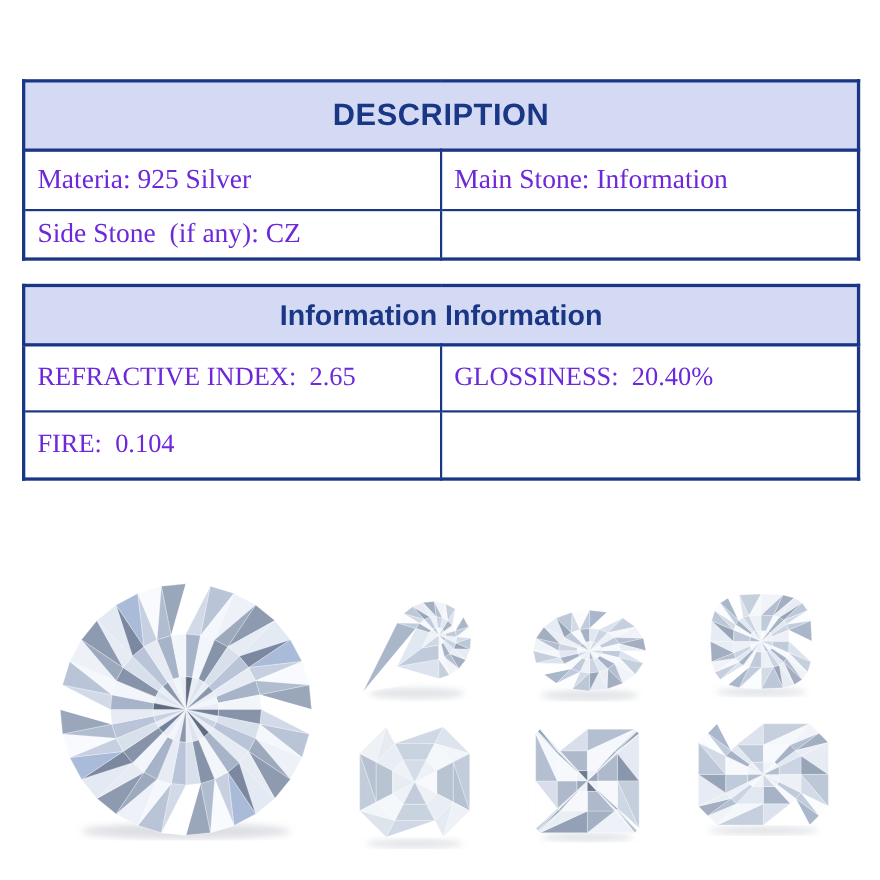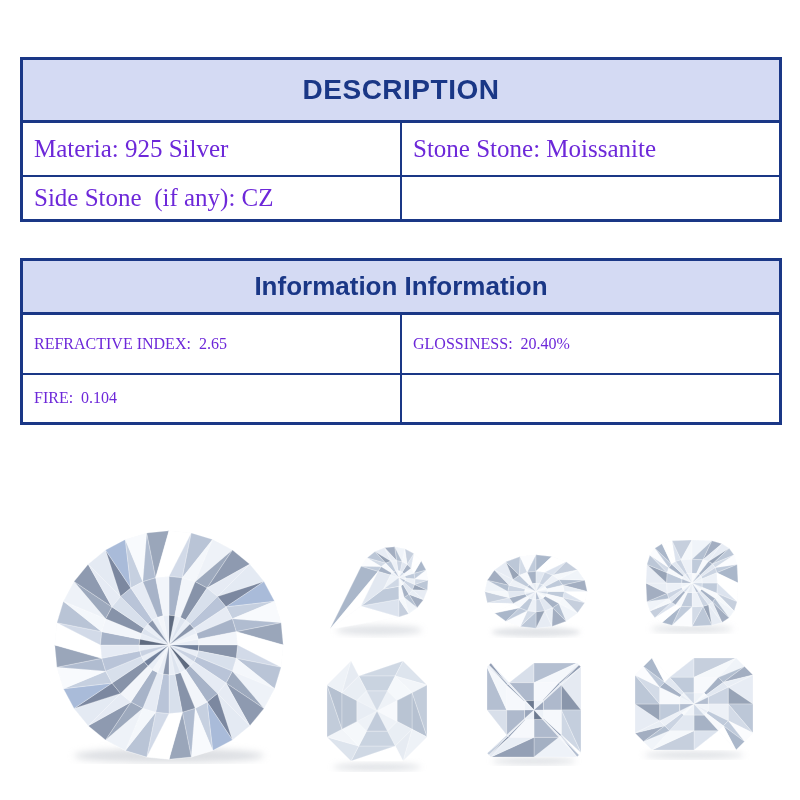--- a/index.html
+++ b/index.html
@@ -7,28 +7,28 @@
   body{font-family:"Liberation Sans",sans-serif;color:#1a3786}
   .page{position:relative;width:800px;height:800px;background:#ffffff}
 
   
   table.info{position:absolute;left:20px;width:762px;border-collapse:collapse;table-layout:fixed}
   table.info th{background:#d4daf3;color:#1a3786;font-family:"Liberation Sans",sans-serif;
                 font-weight:bold;text-align:center;border:3px solid #1a3786}
   table.info td{color:#6d28d9;font-family:"Liberation Serif",serif;text-align:left;
                 padding-left:11px;border:2px solid #1a3786;white-space:pre;vertical-align:middle}
   table.info{border:3px solid #1a3786}
-  .t1{top:57px}
+  .t1{top:72px}
   .t1 th{height:63px;font-size:28px;letter-spacing:.5px}
   .t1 .r1 td{height:54px;font-size:25px}
   .t1 .r2 td{height:45px;font-size:25px}
   .t2{top:258px}
   .t2 th{height:54px;font-size:26px}
-  .t2 td{height:60px;font-size:16px}
-  .t2 .r3 td{height:50px}
+  .t2 td{height:60px;font-size:24px}
+  .t2 .r3 td{height:62px}
 
   
   .gallery{position:absolute;left:0;top:500px;width:800px;height:300px}
   .stone{position:absolute}
   .stone svg{display:block;width:100%;height:100%}
   .stone svg polygon{stroke:rgba(255,255,255,.45);stroke-width:.6;stroke-linejoin:round}
   .big-stone svg polygon{stroke-width:.5}
 </style>
 </head>
 <body>
@@ -41,21 +41,21 @@
         <col style="width:50%">
       </colgroup>
     <thead>
       <tr>
           <th colspan="2">DESCRIPTION</th>
         </tr>
     </thead>
     <tbody>
       <tr class="r1">
         <td>Materia: 925 Silver</td>
-        <td>Stone Stone: Moissanite</td>
+        <td>Main Stone: Information</td>
       </tr>
       <tr class="r2">
         <td>Side Stone  (if any): CZ</td>
         <td></td>
       </tr>
     </tbody>
   </table>
 
   <table class="info t2">
     <colgroup>

